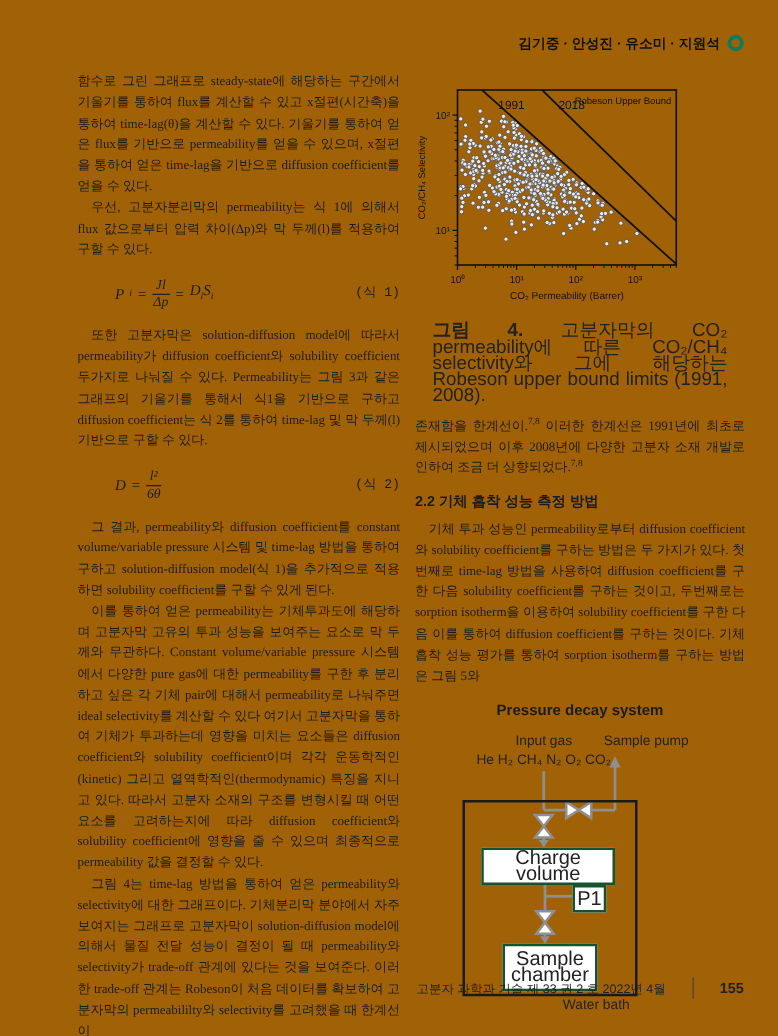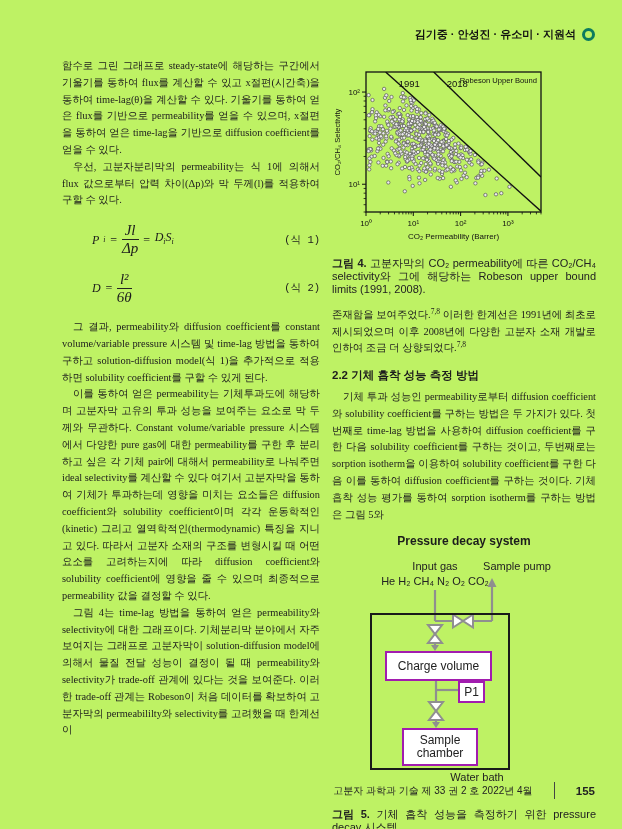--- a/index.html
+++ b/index.html
@@ -1,50 +1,50 @@
 <!DOCTYPE html>
 <html><head>
 <meta charset="utf-8">
 <style>
   html,body{margin:0;padding:0;background:#e9e9e9;}
-  .page{position:relative;width:622px;height:829px;background:#bef264;margin:0 auto;
+  .page{position:relative;width:622px;height:829px;background:#a16207;margin:0 auto;
         font-family:"Liberation Serif","DejaVu Serif",serif;color:#1c1c1c;overflow:hidden;}
   
   .authors{position:absolute;top:27px;right:27px;display:flex;align-items:center;gap:6px;
            font-family:"Liberation Sans","DejaVu Sans",sans-serif;font-weight:bold;font-size:11px;color:#111;}
   .ring{width:7px;height:7px;border:3px solid #0c7b5e;border-radius:50%;}
   
   .col{position:absolute;top:58px;font-size:10.4px;line-height:16.8px;text-align:justify;}
   .col-left{left:62px;width:258px;}
   .col-right{left:332px;width:264px;}
   p{margin:0;text-indent:11px;}
   p.noindent{text-indent:0;}
   
   .equation{position:relative;margin:13px 0;padding-left:30px;font-style:italic;font-size:12px;
             display:flex;align-items:center;gap:4px;text-indent:0;}
   .equation sub{font-size:8px;font-style:italic;}
-  .frac{display:inline-flex;flex-direction:column;align-items:center;line-height:1.15;font-size:15px;}
+  .frac{display:inline-flex;flex-direction:column;align-items:center;line-height:1.15;font-size:11px;}
   .frac .num{border-bottom:1px solid #222;padding:0 3px;}
   .eq-tag{position:absolute;right:0;font-style:normal;font-size:10.5px;font-family:Liberation Mono, monospace;}
   
   .sec-heading{font-family:"Liberation Sans","DejaVu Sans",sans-serif;font-weight:bold;font-size:11.5px;
                margin:10px 0 5px;text-indent:0;text-align:left;}
-  .fig-caption{font-family:"Liberation Sans","DejaVu Sans",sans-serif;font-size:11px;line-height:13px;
-               margin:5px 0 11px;text-align:justify;text-indent:0;color:#222;}
+  .fig-caption{font-family:"Liberation Sans","DejaVu Sans",sans-serif;font-size:15px;line-height:13px;
+               margin:5px 14px 11px;text-align:justify;text-indent:0;color:#222;}
   .fig-caption .cap-label{font-weight:bold;}
   sup.ref{font-size:7.5px;vertical-align:super;line-height:0;}
   
   .fig4-wrap{margin:6px 0 0 0;}
   
   .diagram{position:relative;width:264px;height:270px;margin-top:10px;
            font-family:"Liberation Sans","DejaVu Sans",sans-serif;}
   .d-title{position:absolute;top:0;left:0;width:100%;text-align:center;font-weight:bold;font-size:12px;}
   .d-label{position:absolute;font-size:11px;line-height:14px;text-align:center;color:#222;}
-  .d-box{position:absolute;border:2px solid #a21caf;background:#fff;display:flex;align-items:center;
-         justify-content:center;font-size:12px;line-height:13px;text-align:center;color:#222;}
+  .d-box{position:absolute;border:2px solid #14532d;background:#fff;display:flex;align-items:center;
+         justify-content:center;font-size:16px;line-height:13px;text-align:center;color:#222;}
   .outer-box{position:absolute;left:38px;top:80px;width:136px;height:153px;border:2.5px solid #1a1a1a;}
   .d-svg{position:absolute;left:0;top:0;}
   
   .footer{position:absolute;top:782px;right:27px;display:flex;align-items:center;gap:21px;
           font-family:"Liberation Sans","DejaVu Sans",sans-serif;font-size:10px;color:#222;}
   .footer .divider{width:1.2px;height:17px;background:#444;}
   .footer .page-num{font-weight:bold;font-size:11.5px;}
 </style>
 </head>
 <body>
@@ -66,20 +66,21 @@
       <span>=</span>
       <span class="frac">
         <span class="num">Jl</span>
         <span class="den">Δp</span>
       </span>
       <span>=</span>
       <span><span>D</span><sub>i</sub><span>S</span><sub>i</sub></span>
       <span class="eq-tag">(식 1)</span>
     </div>
 
+    <p>또한 고분자막은 solution-diffusion model에 따라서 permeability가 diffusion coefficient와 solubility coefficient 두가지로 나눠질 수 있다. Permeability는 그림 3과 같은 그래프의 기울기를 통해서 식1을 기반으로 구하고 diffusion coefficient는 식 2를 통하여 time-lag 및 막 두께(l) 기반으로 구할 수 있다.</p>
 
     <div class="equation">
       <span>D</span>
       <span>=</span>
       <span class="frac">
         <span class="num">l²</span>
         <span class="den">6θ</span>
       </span>
       <span class="eq-tag">(식 2)</span>
     </div>
@@ -707,21 +708,21 @@
             <line x1="34" y1="32.26964935956072" x2="31.6" y2="32.26964935956072" stroke="#111" stroke-width="0.8"></line>
             <text x="8" y="78" font-size="7.6" font-family="&quot;Liberation Sans&quot;,sans-serif" fill="#111" text-anchor="middle" transform="rotate(-90 8 78)">CO₂/CH₄ Selectivity</text>
           </g>
         </svg>
     </div>
 
     <div class="fig-caption">
       <span class="cap-label">그림 4.</span><span> 고분자막의 CO₂ permeability에 따른 CO₂/CH₄ selectivity와 그에 해당하는 Robeson upper bound limits (1991, 2008).</span>
     </div>
 
-    <p class="noindent"><span>존재함을 보여주었다.</span><sup class="ref">7,8</sup><span> 이러한 한계선은 1991년에 최초로 제시되었으며 이후 2008년에 다양한 고분자 소재 개발로 인하여 조금 더 상향되었다.</span><sup class="ref">7,8</sup></p>
+    <p class="noindent"><span>존재함을 한계선이.</span><sup class="ref">7,8</sup><span> 이러한 한계선은 1991년에 최초로 제시되었으며 이후 2008년에 다양한 고분자 소재 개발로 인하여 조금 더 상향되었다.</span><sup class="ref">7,8</sup></p>
 
     <div class="sec-heading">2.2 기체 흡착 성능 측정 방법</div>
 
     <p>기체 투과 성능인 permeability로부터 diffusion coefficient와 solubility coefficient를 구하는 방법은 두 가지가 있다. 첫번째로 time-lag 방법을 사용하여 diffusion coefficient를 구한 다음 solubility coefficient를 구하는 것이고, 두번째로는 sorption isotherm을 이용하여 solubility coefficient를 구한 다음 이를 통하여 diffusion coefficient를 구하는 것이다. 기체 흡착 성능 평가를 통하여 sorption isotherm를 구하는 방법은 그림 5와</p>
 
     <div class="diagram">
       <div class="d-title">Pressure decay system</div>
 
       <div class="d-label" style="left:43px;top:26px;width:120px;">
         <span>Input gas</span>

